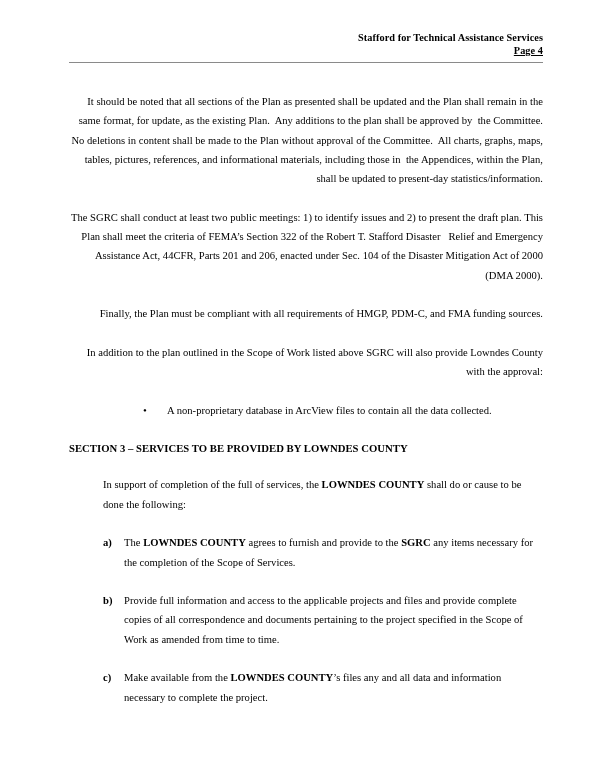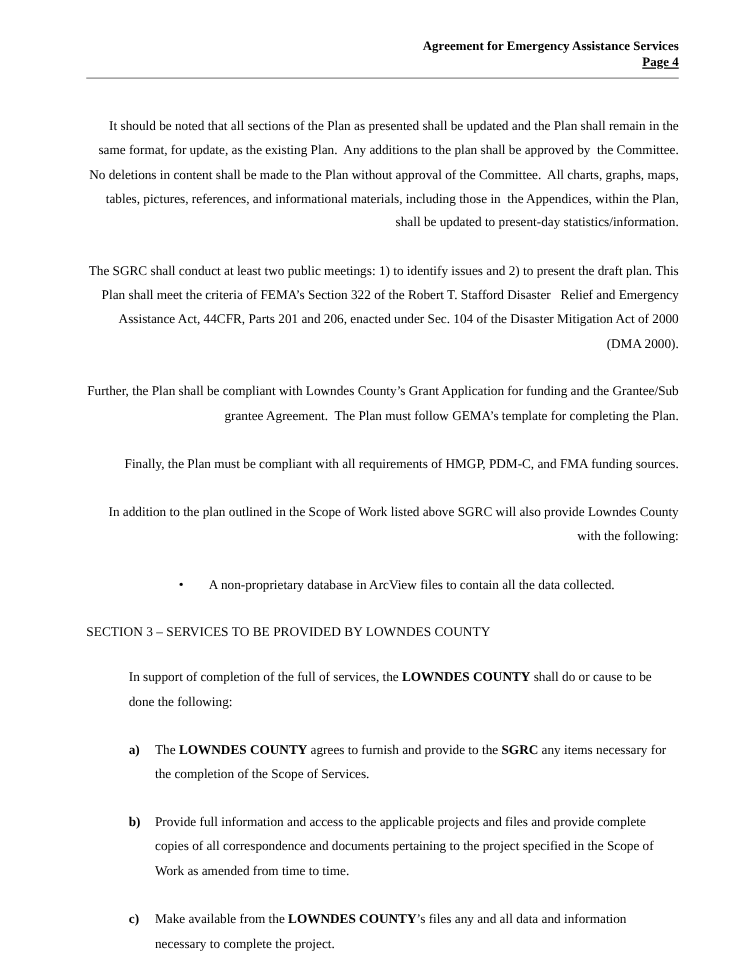--- a/index.html
+++ b/index.html
@@ -79,21 +79,21 @@
     position: absolute;
     left: 74px;
     top: 0;
     font-size: 11px;
     line-height: 19.3px;
   }
 
   
   .section-heading {
     margin: 14px 0 17px 0;
-    font-weight: normal;
+    font-weight: bold;
     font-size: 10.7px;
     line-height: 19.3px;
     letter-spacing: 0.02px;
   }
 
   
   p.indented {
     margin: 0 0 19.3px 0;
     padding-left: 34px;
     white-space: pre-wrap;
@@ -123,37 +123,36 @@
   }
 
   b, .b { font-weight: bold; }
 </style>
 </head>
 <body>
 
 <div class="page">
 
   <div class="header">
-    <span>Agreement for Emergency Assistance Services</span>
+    <span>Stafford for Technical Assistance Services</span>
     <span class="header-line2">Page 4</span>
   </div>
 
   <div class="header-rule"></div>
 
   <div class="body">
 
     <p class="para">It should be noted that all sections of the Plan as presented shall be updated and the Plan shall remain in the same format, for update, as the existing Plan.  Any additions to the plan shall be approved by  the Committee.  No deletions in content shall be made to the Plan without approval of the Committee.  All charts, graphs, maps, tables, pictures, references, and informational materials, including those in  the Appendices, within the Plan, shall be updated to present-day statistics/information.</p>
 
     <p class="para">The SGRC shall conduct at least two public meetings: 1) to identify issues and 2) to present the draft plan. This Plan shall meet the criteria of FEMA’s Section 322 of the Robert T. Stafford Disaster   Relief and Emergency Assistance Act, 44CFR, Parts 201 and 206, enacted under Sec. 104 of the Disaster Mitigation Act of 2000 (DMA 2000).</p>
 
-    <p class="para">Further, the Plan shall be compliant with Lowndes County’s Grant Application for funding and the Grantee/Sub grantee Agreement.  The Plan must follow GEMA’s template for completing the Plan.</p>
 
     <p class="para">Finally, the Plan must be compliant with all requirements of HMGP, PDM-C, and FMA funding sources.</p>
 
-    <p class="para">In addition to the plan outlined in the Scope of Work listed above SGRC will also provide Lowndes County with the following:</p>
+    <p class="para">In addition to the plan outlined in the Scope of Work listed above SGRC will also provide Lowndes County with the approval:</p>
 
     <ul class="bullet-list">
       <li class="bullet-item">
         <span class="bullet-dot">•</span>
         <span>A non-proprietary database in ArcView files to contain all the data collected.</span>
       </li>
     </ul>
 
     <h2 class="section-heading">SECTION 3 – SERVICES TO BE PROVIDED BY LOWNDES COUNTY</h2>
 

